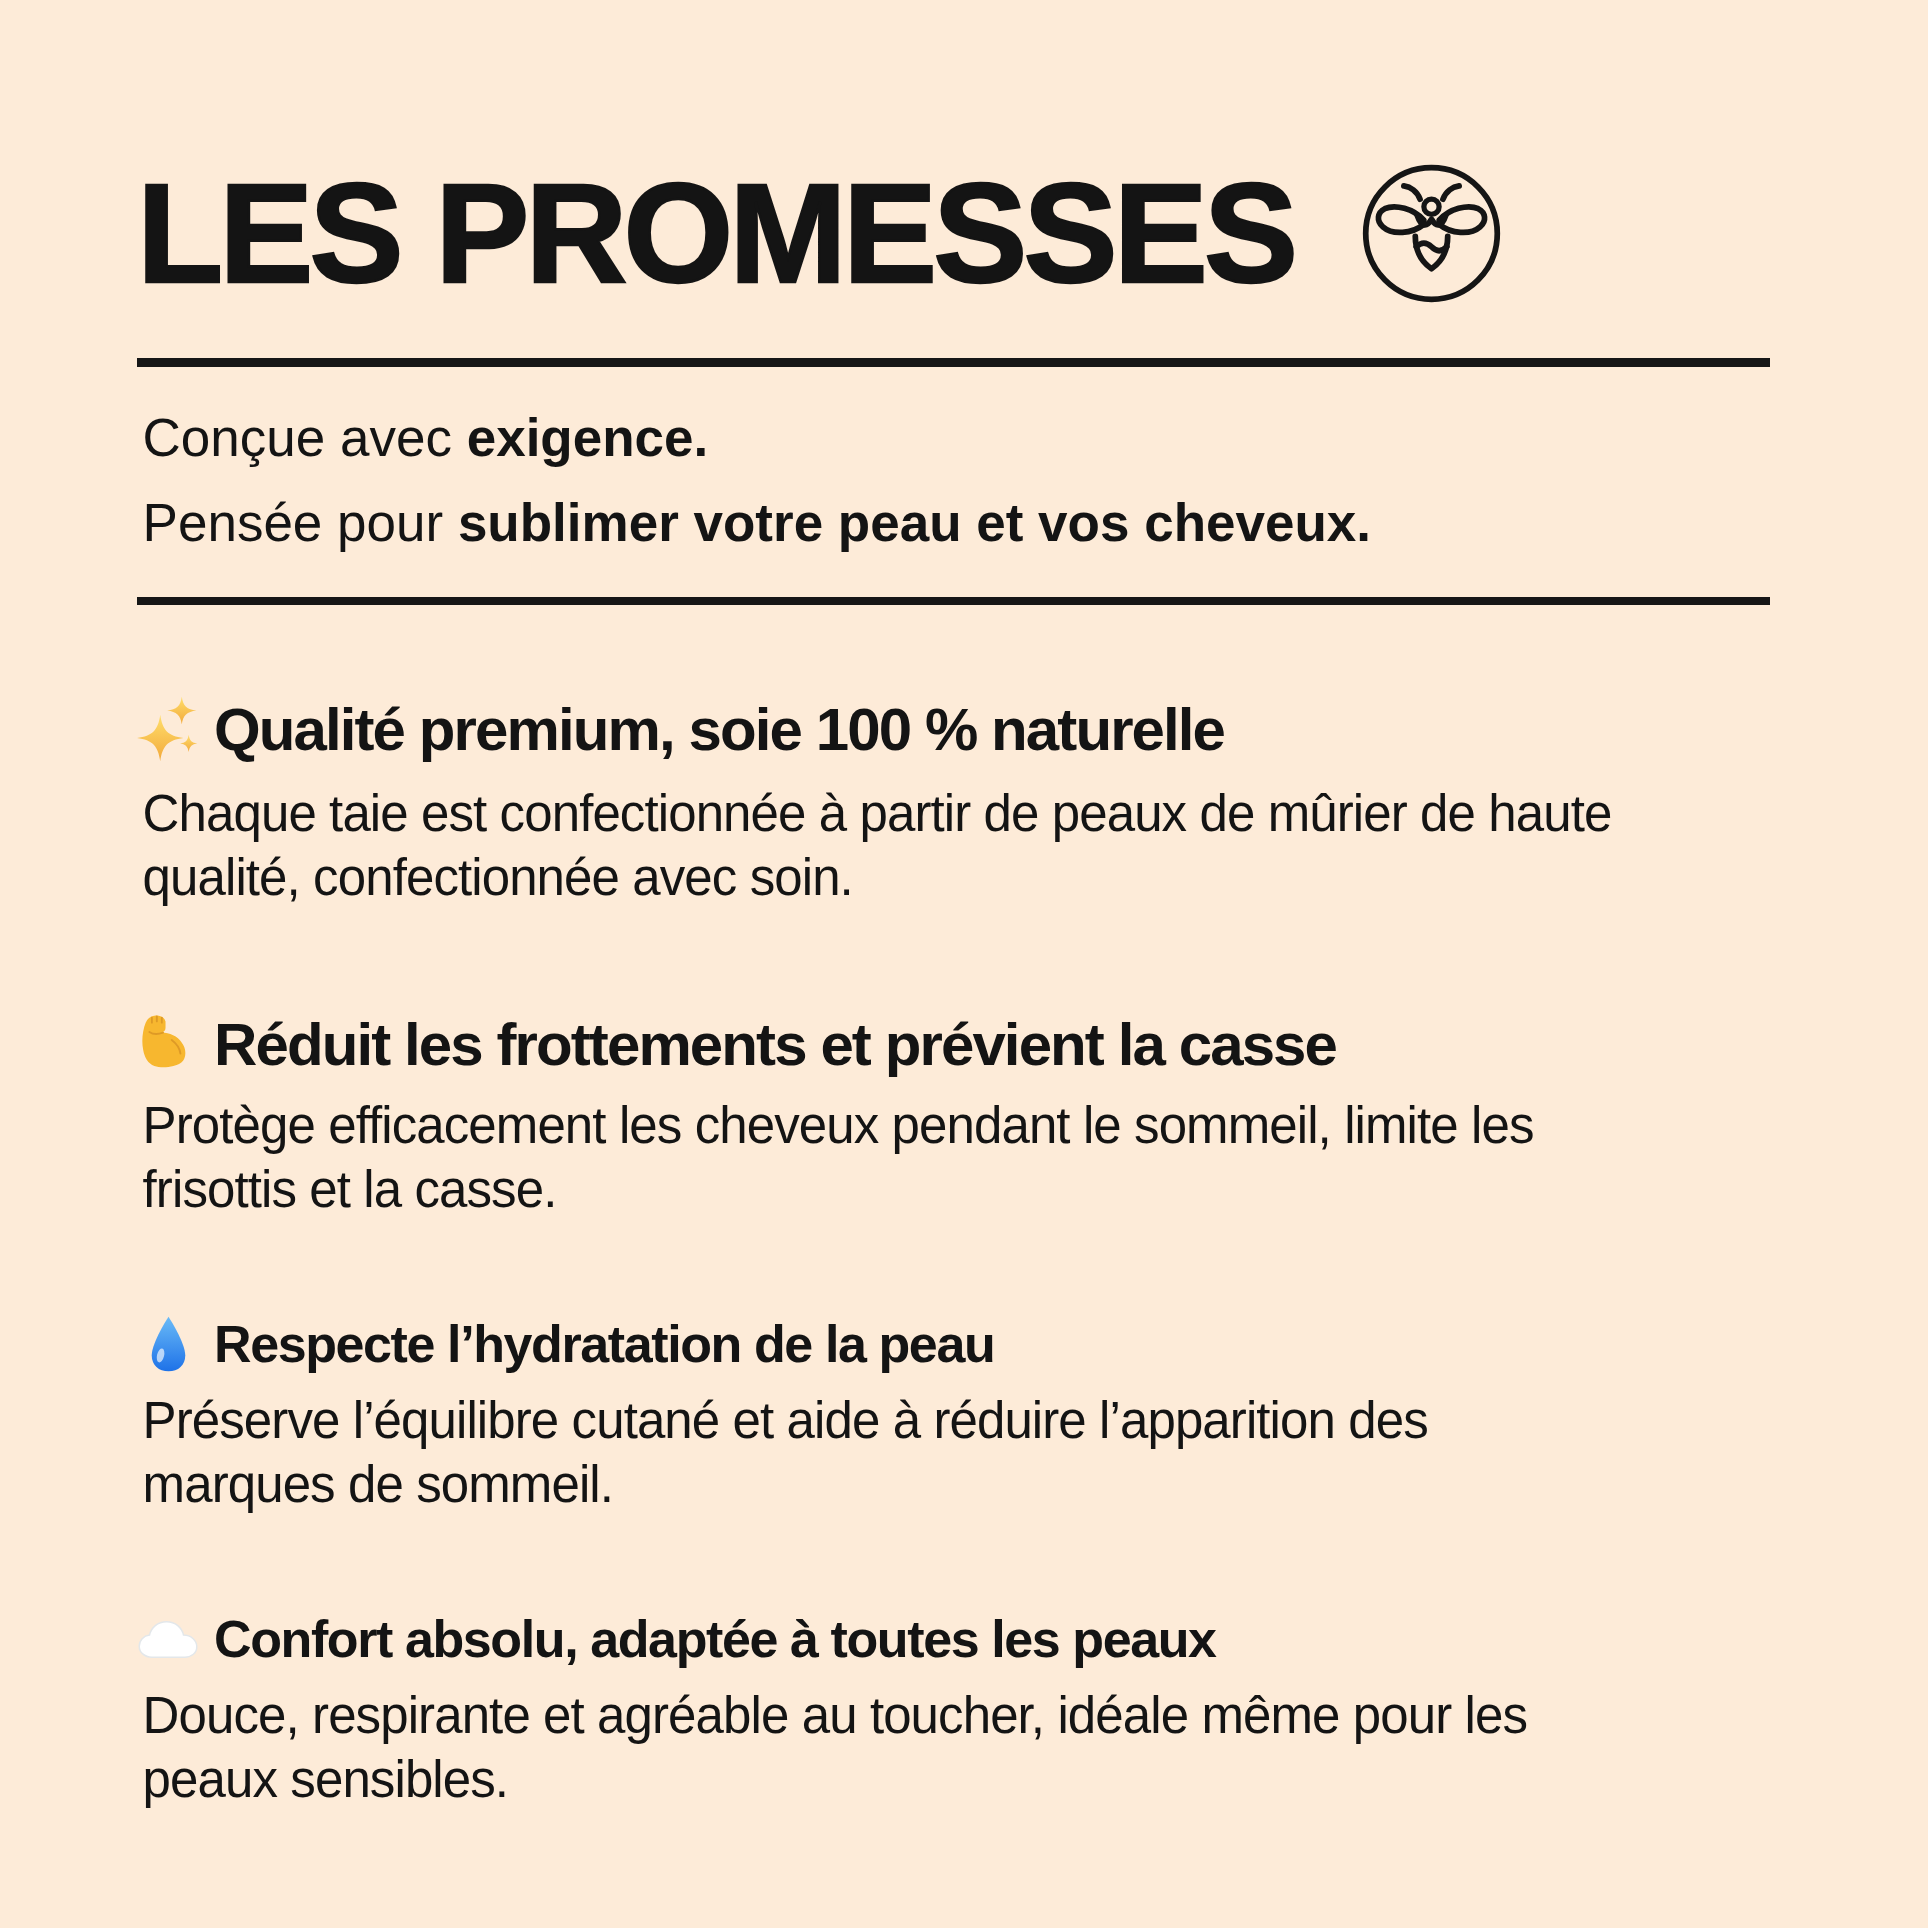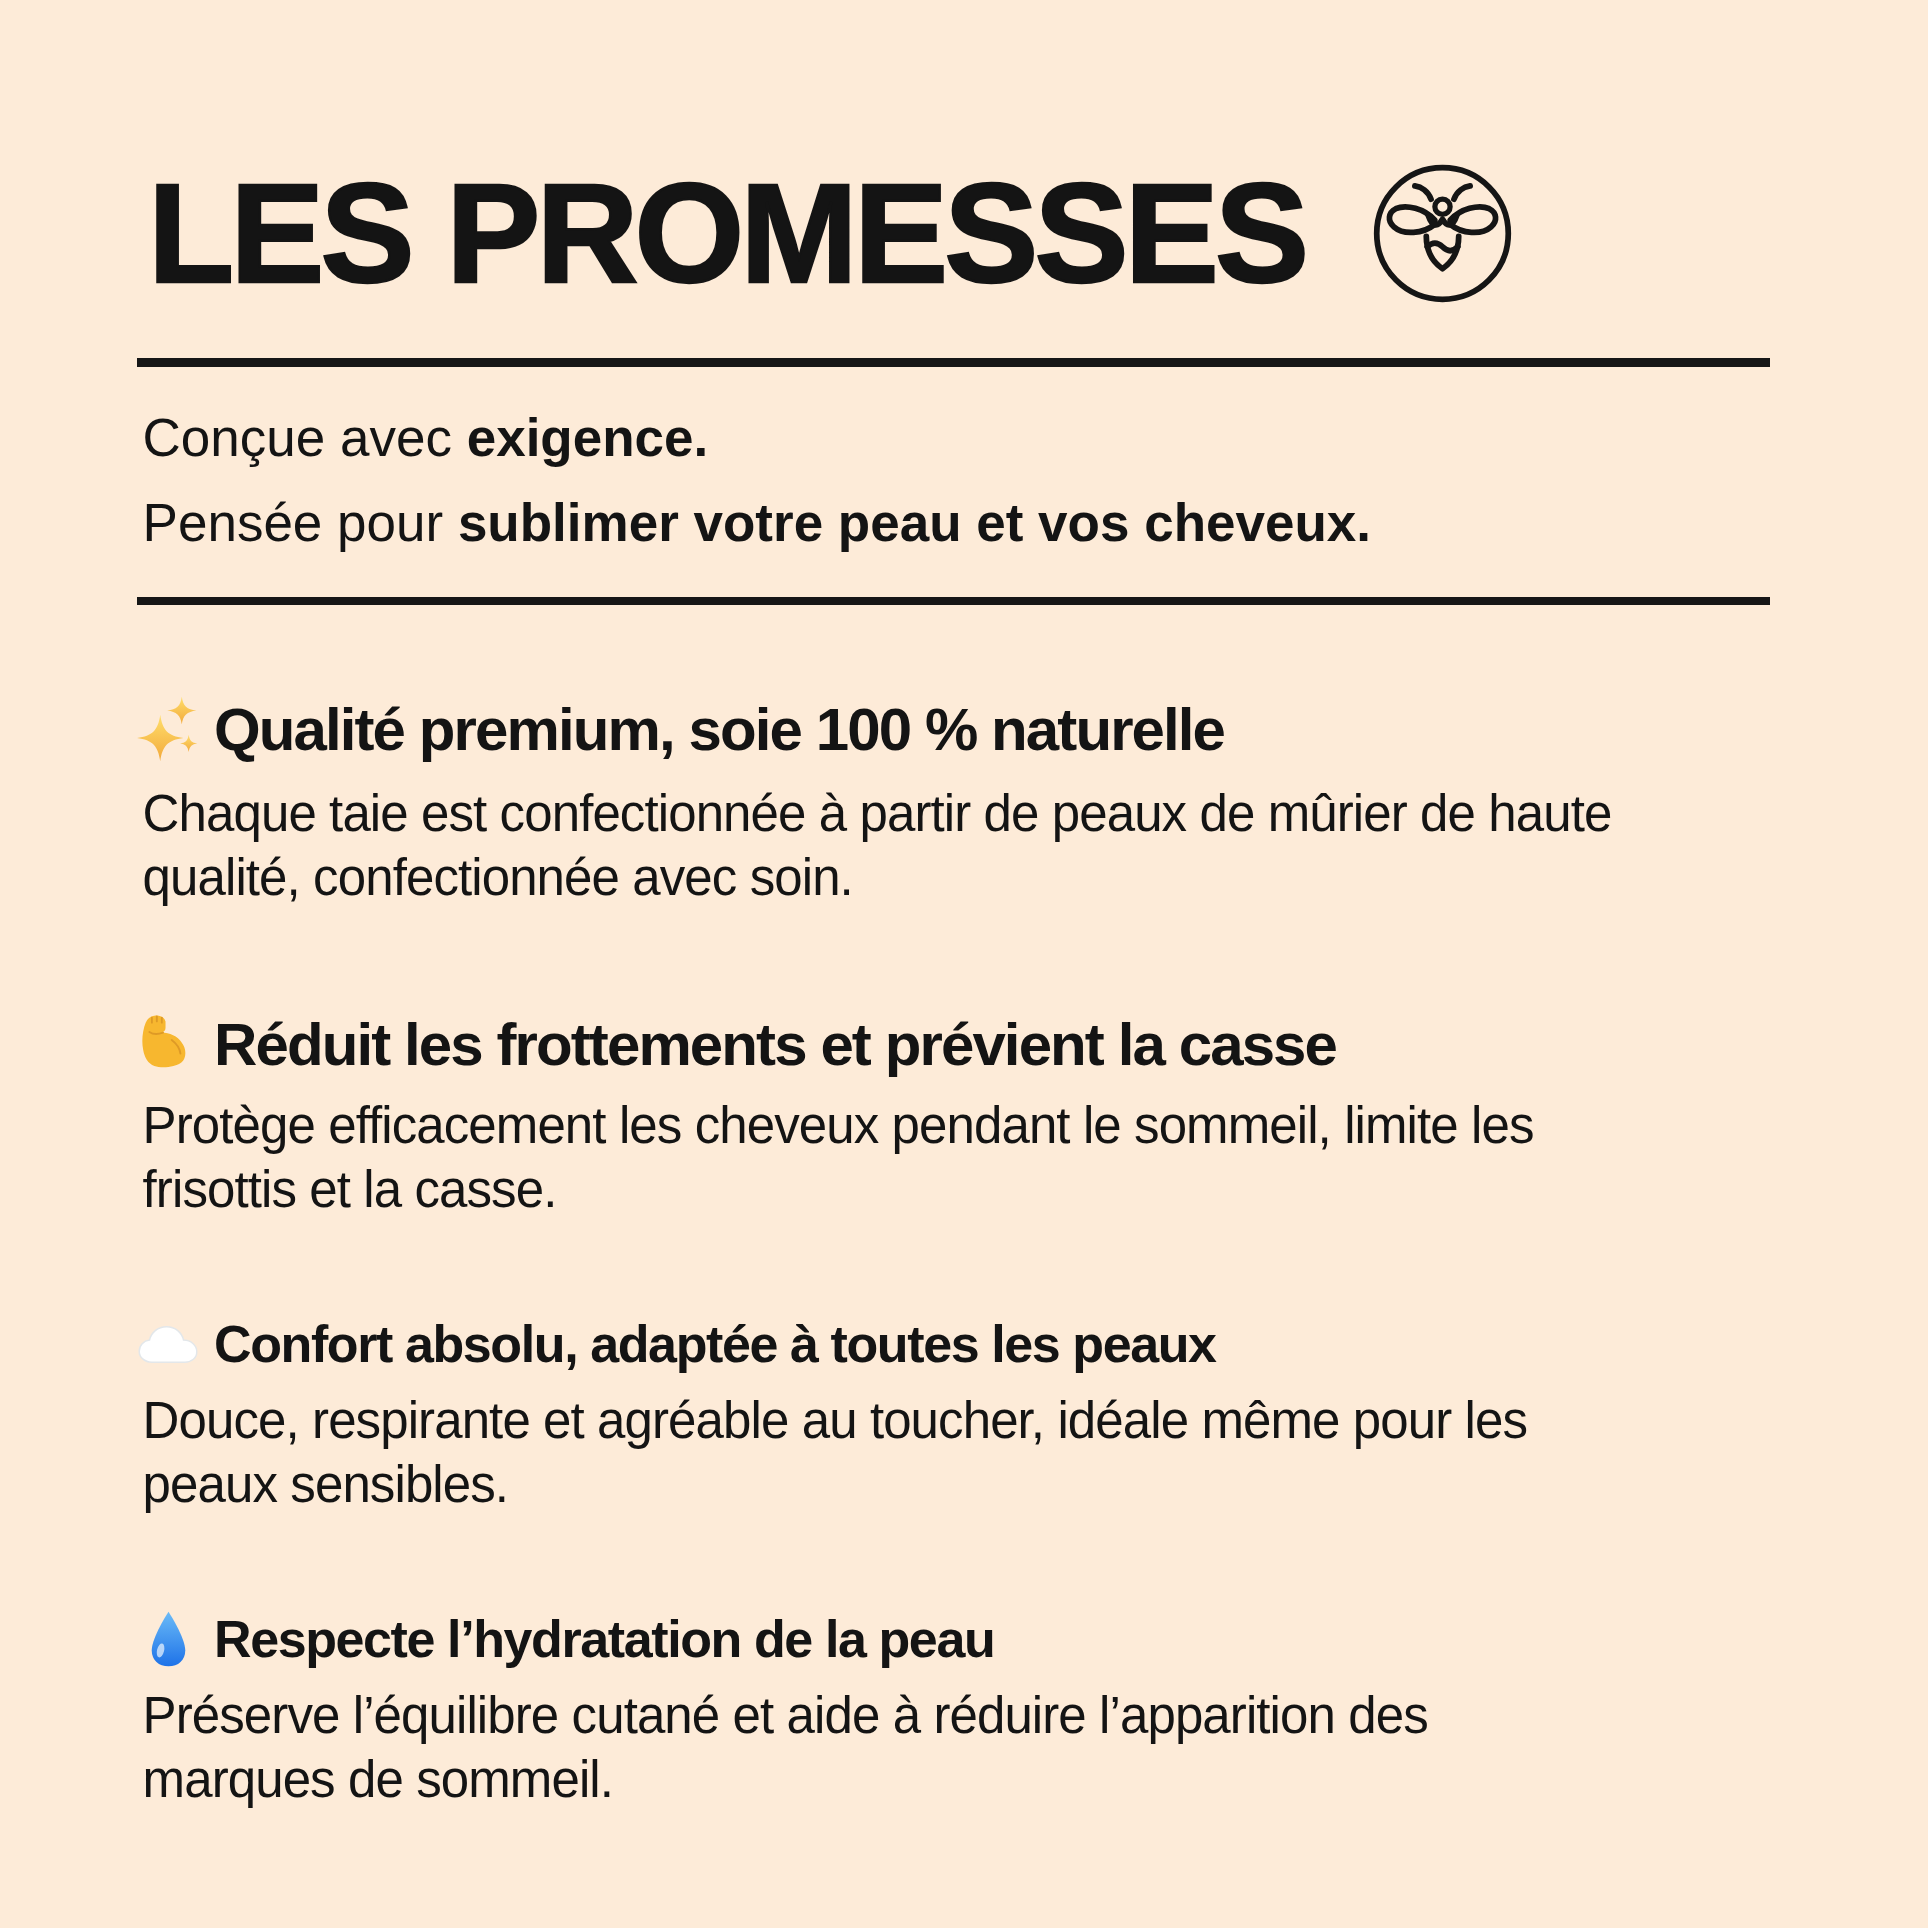--- a/index.html
+++ b/index.html
@@ -9,21 +9,21 @@
     overflow:hidden;
   }
   .page {
     box-sizing:border-box;
     width:1928px; height:1928px;
     padding:162px 158px 0 137px;
     background:#FDEBD8;
     color:#141414;
   }
   .header-row {
-    display:flex; align-items:center; gap:66px;margin-left:11px;
+    display:flex; align-items:center; gap:66px;
   }
   .page-title {
     font-size:141px; line-height:1; font-weight:700;
     letter-spacing:-3.8px;
     -webkit-text-stroke:2.4px #141414;
     white-space:nowrap;
   }
   .bee-logo { width:143px; height:143px; flex:0 0 auto; }
   .rule { height:8.5px; background:#161616; margin-top:53px; }
   .rule.bottom { margin-top:0; }
@@ -101,35 +101,20 @@
         </svg>
       </span>
       <span class="h-large">Réduit les frottements et prévient la casse</span>
     </div>
     <div class="body-text">
       <div>Protège efficacement les cheveux pendant le sommeil, limite les</div>
       <div>frisottis et la casse.</div>
     </div>
   </div>
 
-  <div class="section s4">
-    <div class="heading-row">
-      <span class="icon-box">
-        <svg width="62" height="43" viewBox="0 0 84 56">
-          <path fill="#FFFFFF" stroke="#E3E7EA" stroke-width="2" d="M20,52 C10,52 3,45 3,37 C3,29 9,23 17,22 C19,12 28,4 40,4 C52,4 61,12 63,22 C73,22 81,29 81,38 C81,46 74,52 65,52 Z"></path>
-        </svg>
-      </span>
-      <span class="h-small">Confort absolu, adaptée à toutes les peaux</span>
-    </div>
-    <div class="body-text">
-      <div>Douce, respirante et agréable au toucher, idéale même pour les</div>
-      <div>peaux sensibles.</div>
-    </div>
-  </div>
-
   <div class="section s3">
     <div class="heading-row">
       <span class="icon-box">
         <svg width="43" height="60" viewBox="0 0 48 68">
           <defs>
             <linearGradient id="drop" x1="0" y1="0" x2="0" y2="1">
               <stop offset="0" stop-color="#6BBBF7"></stop>
                 <stop offset="1" stop-color="#1E72E8"></stop>
             </linearGradient>
           </defs>
@@ -138,14 +123,29 @@
         </svg>
       </span>
       <span class="h-small">Respecte l’hydratation de la peau</span>
     </div>
     <div class="body-text">
       <div>Préserve l’équilibre cutané et aide à réduire l’apparition des</div>
       <div>marques de sommeil.</div>
     </div>
   </div>
 
+  <div class="section s4">
+    <div class="heading-row">
+      <span class="icon-box">
+        <svg width="62" height="43" viewBox="0 0 84 56">
+          <path fill="#FFFFFF" stroke="#E3E7EA" stroke-width="2" d="M20,52 C10,52 3,45 3,37 C3,29 9,23 17,22 C19,12 28,4 40,4 C52,4 61,12 63,22 C73,22 81,29 81,38 C81,46 74,52 65,52 Z"></path>
+        </svg>
+      </span>
+      <span class="h-small">Confort absolu, adaptée à toutes les peaux</span>
+    </div>
+    <div class="body-text">
+      <div>Douce, respirante et agréable au toucher, idéale même pour les</div>
+      <div>peaux sensibles.</div>
+    </div>
+  </div>
+
 </div>
 
 
 </body></html>

